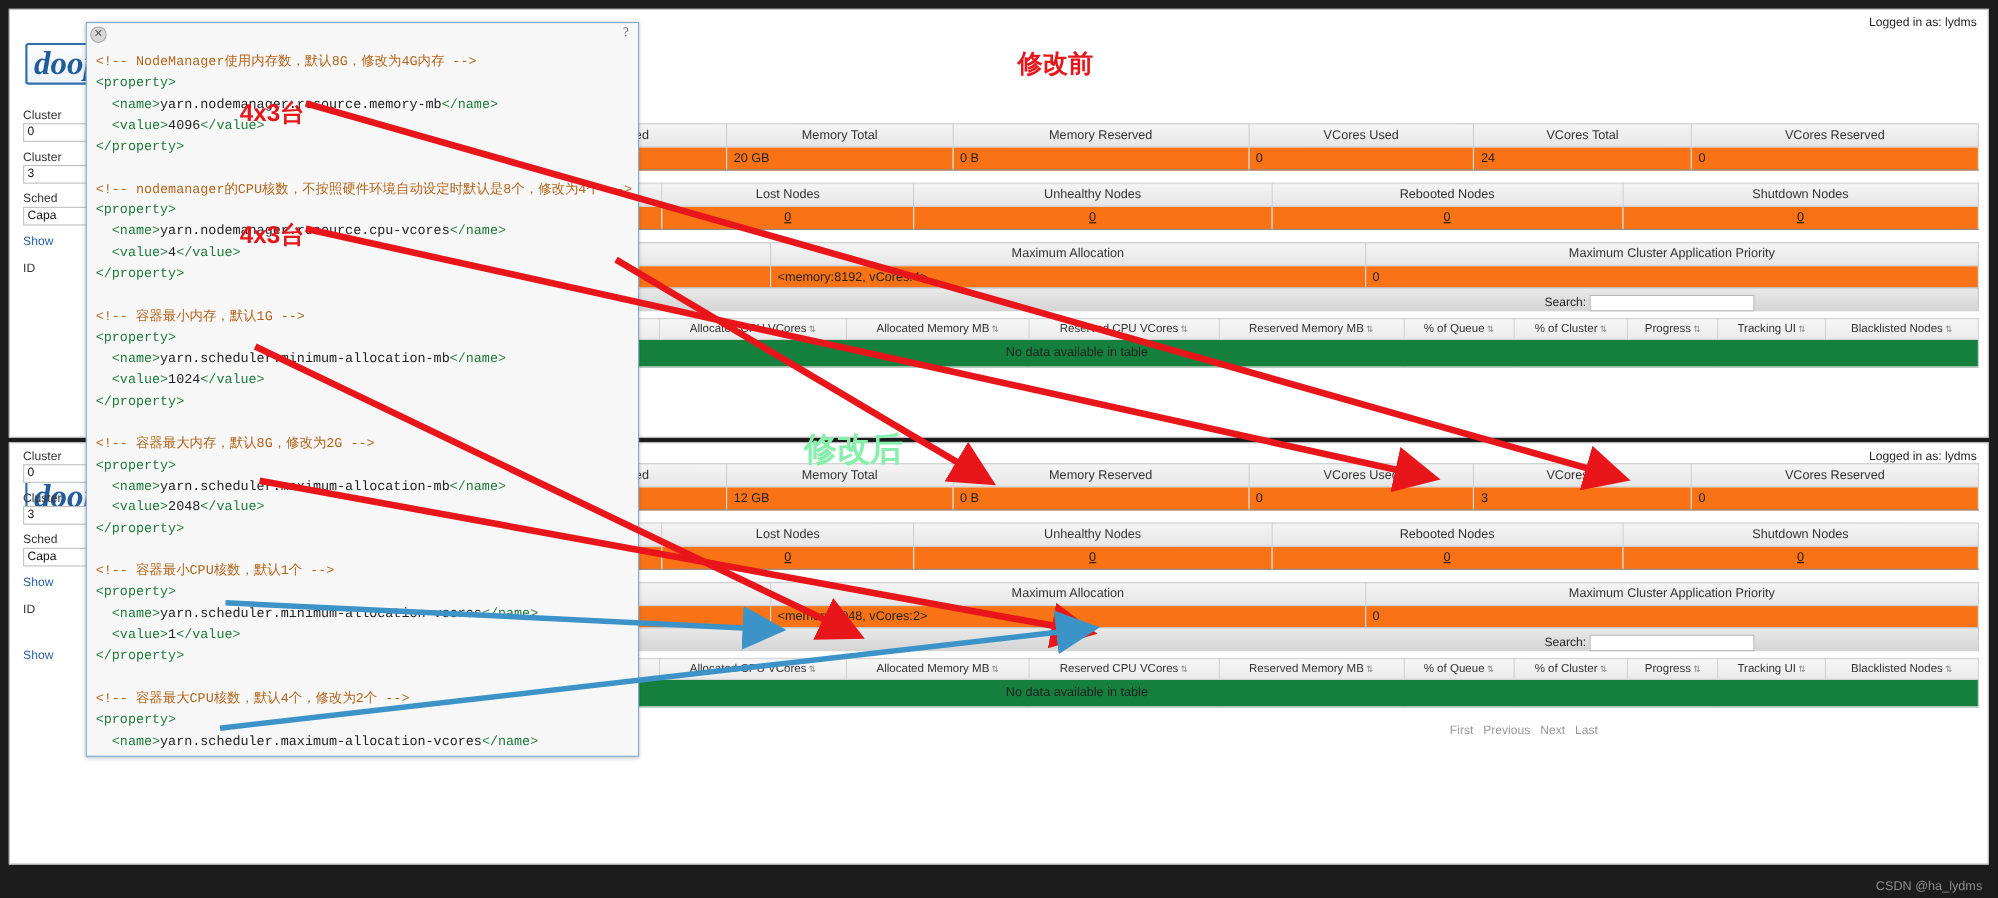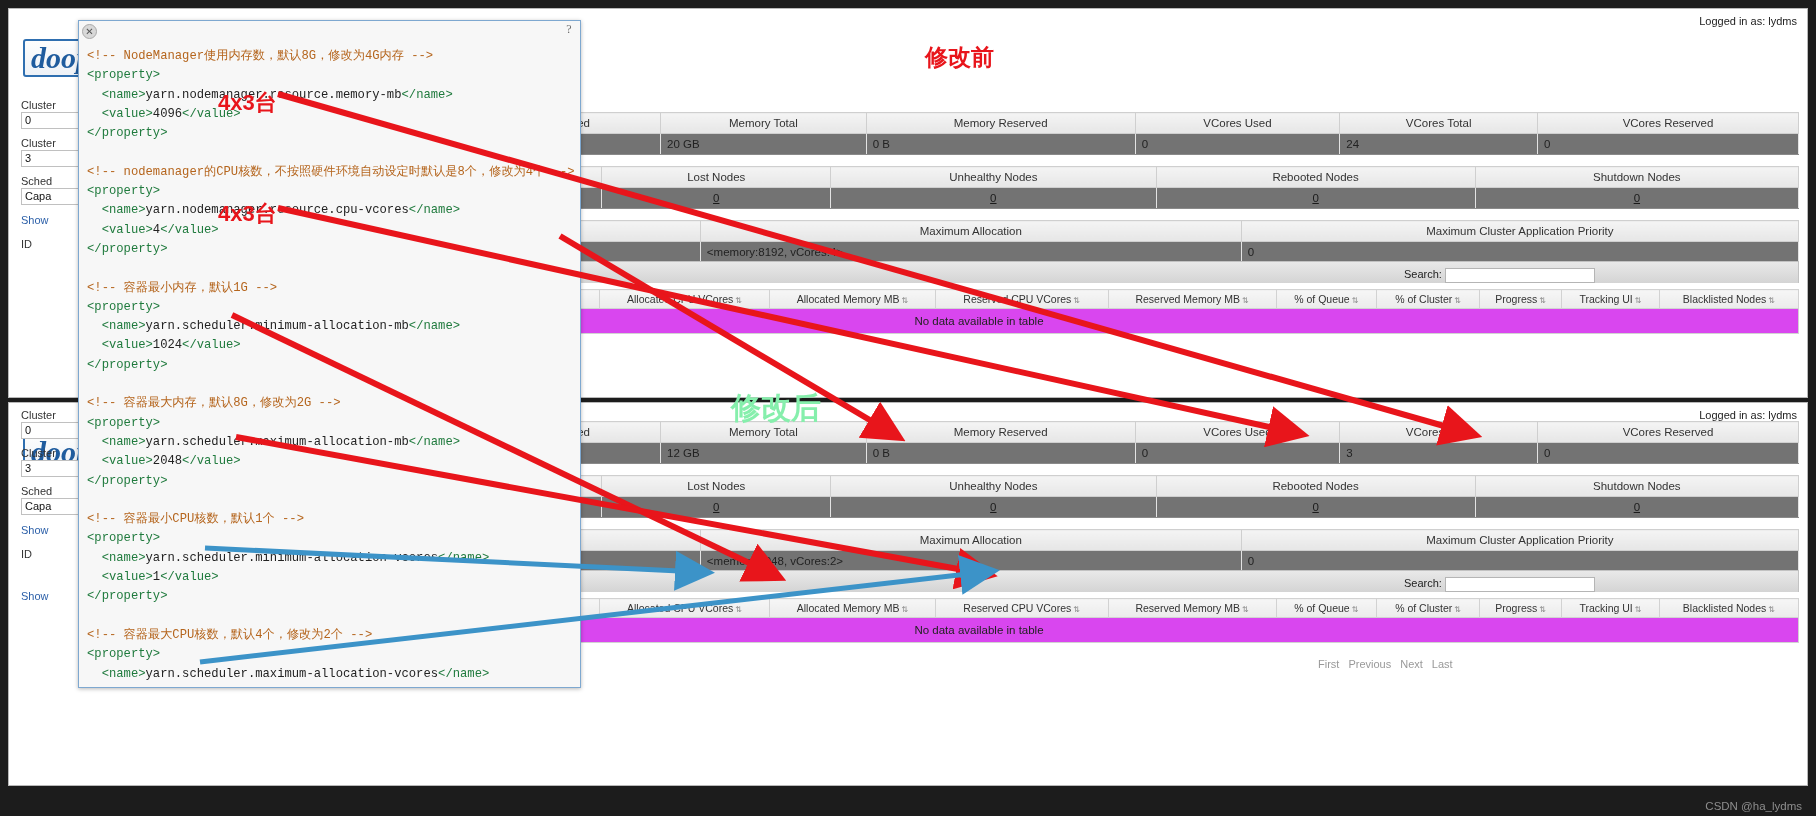--- a/index.html
+++ b/index.html
@@ -55,21 +55,21 @@
   
   table.m { border-collapse:collapse; width:100%; font-size:11.5px; color:#222; }
   table.m th {
     background:linear-gradient(#f4f4f4,#e6e6e6);
     border:1px solid #cfcfcf; font-weight:normal; color:#333;
     padding:4px 6px; text-align:center; white-space:nowrap;
   }
   table.m td {
     border-left:1px solid #e3e3e3; border-right:1px solid #e3e3e3;
     border-bottom:1px solid #8a8a8a;
-    padding:4px 6px; text-align:left; background:#737373;
+    padding:4px 6px; text-align:left; background:#f97316;
   }
   table.m td a { color:#1b1b1b; text-decoration:underline; }
 
   .tblwrap { position:absolute; }
 
   
   .dt-bar {
     position:absolute; height:22px; background:linear-gradient(#e9e9e9,#d4d4d4);
     border:1px solid #c2c2c2; border-bottom:none;
   }
@@ -81,21 +81,21 @@
     padding:0 3px; vertical-align:middle;
   }
   table.apps { border-collapse:collapse; width:100%; font-size:10.5px; color:#222; }
   table.apps th {
     background:linear-gradient(#f6f6f6,#ebebeb);
     border:1px solid #d2d2d2; font-weight:normal; color:#333;
     padding:3px 4px; text-align:center; vertical-align:middle; line-height:1.15;
   }
   table.apps th .sort { color:#8a8a8a; font-size:8px; margin-left:2px; }
   table.apps td.nodata {
-    border:1px solid #d2d2d2; text-align:center; padding:6px; background:#d946ef;
+    border:1px solid #d2d2d2; text-align:center; padding:6px; background:#15803d;
     font-size:11.5px; color:#222;
   }
   .pager {
     position:absolute; font-size:11px; color:#999; text-align:left;
   }
   .pager span { margin-left:9px; }
   .pager span.on { color:#999; }
 
   
   #code-overlay {

